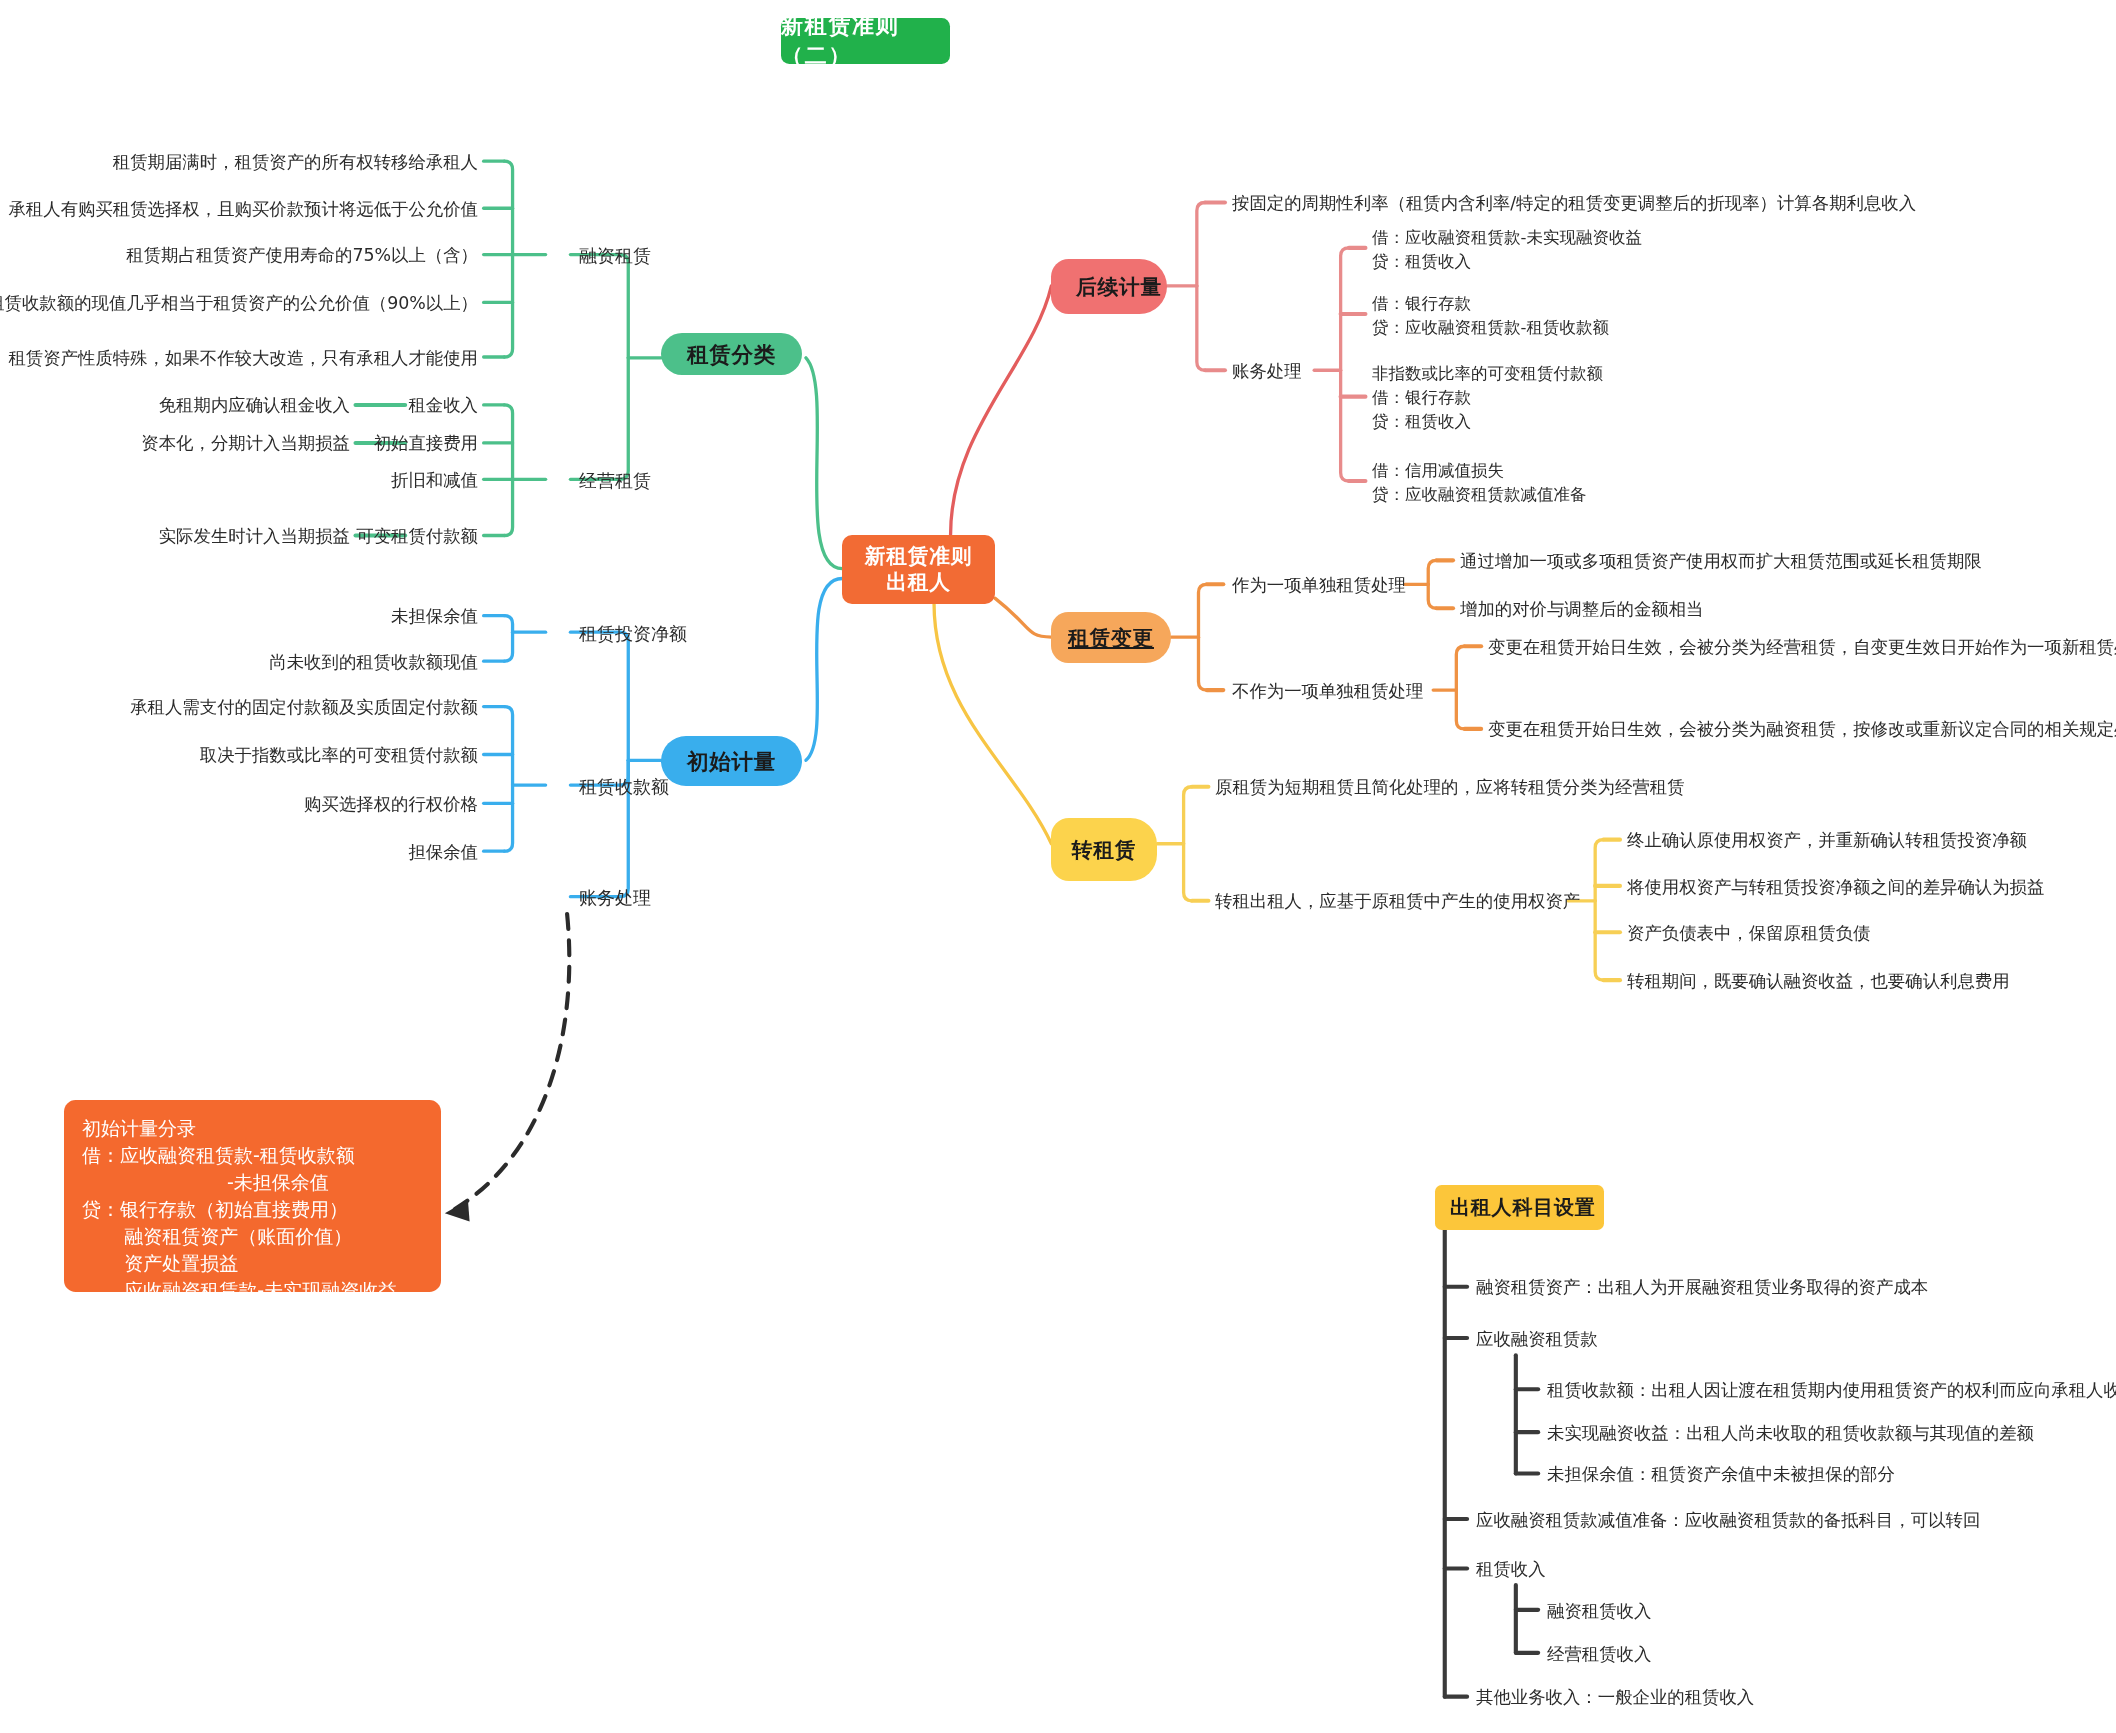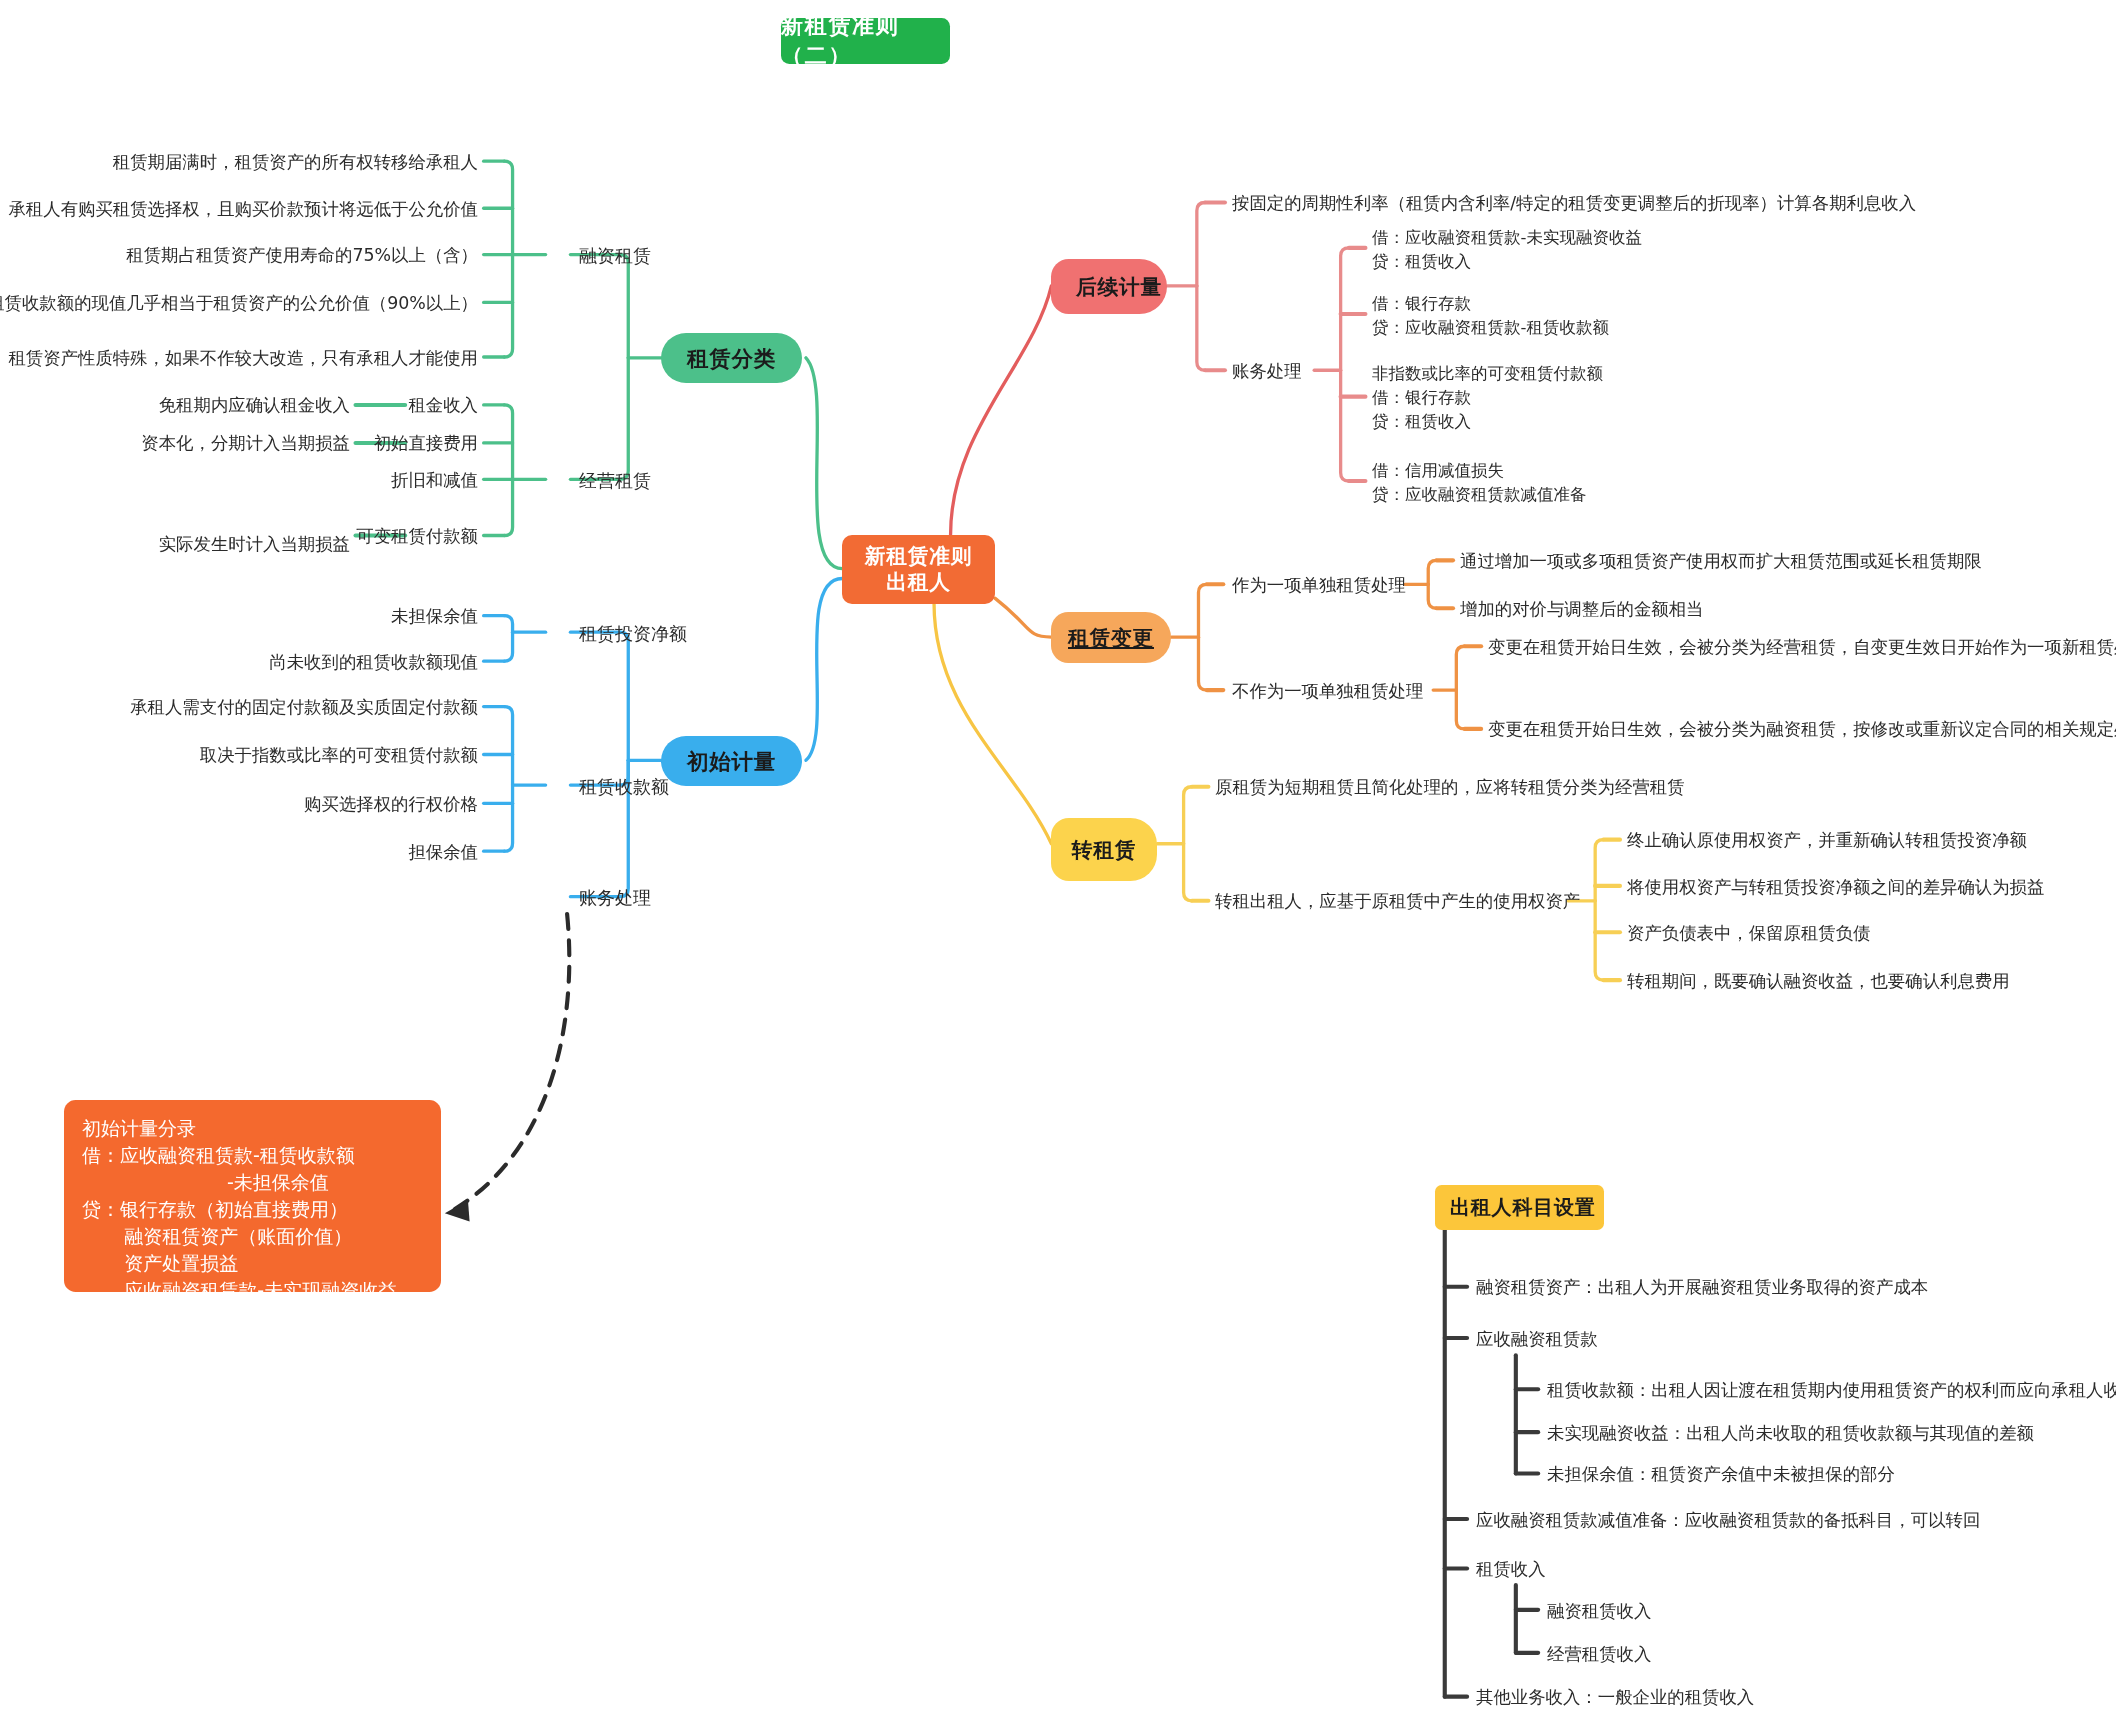--- a/index.html
+++ b/index.html
@@ -24,21 +24,21 @@
   .title-node{
     left:781px;top:18px;width:169px;height:46px;border-radius:8.3px;
     background:#21b14b;color:#fff;font-size:22px;font-weight:600;letter-spacing:1.7px;
   }
   .root-node{
     left:842px;top:535px;width:153px;height:69px;border-radius:10px;
     background:#f26b34;color:#fff;font-size:20.7px;font-weight:600;
     flex-direction:column;line-height:1.25;letter-spacing:0.8px;
   }
   .pill-green{
-    left:661px;top:333px;width:141px;height:50px;border-radius:25px;
+    left:661px;top:333px;width:141px;height:42px;border-radius:25px;
     background:#4cc08a;color:#1b1b1b;font-size:21.5px;
   }
   .pill-blue{
     left:661px;top:736px;width:141px;height:50px;border-radius:25px;
     background:#39aeed;color:#1b1b1b;font-size:21.5px;
   }
   .pill-red{
     left:1051px;top:259px;width:116px;height:55px;border-radius:18px 28px 28px 18px;
     background:#f07171;color:#1b1b1b;font-size:20.7px;padding-left:20px;
   }
@@ -228,21 +228,21 @@
   <div class="txt t21 r" style="left:478px;top:291px;">租赁收款额的现值几乎相当于租赁资产的公允价值（90%以上）</div>
   <div class="txt t21 r" style="left:478px;top:346px;">租赁资产性质特殊，如果不作较大改造，只有承租人才能使用</div>
 
   <div class="txt t21 r" style="left:478px;top:393px;">租金收入</div>
   <div class="txt t21 r" style="left:478px;top:431px;">初始直接费用</div>
   <div class="txt t21 r" style="left:478px;top:468px;">折旧和减值</div>
   <div class="txt t21 r" style="left:478px;top:524px;">可变租赁付款额</div>
 
   <div class="txt t21 r" style="left:350px;top:393px;">免租期内应确认租金收入</div>
   <div class="txt t21 r" style="left:350px;top:431px;">资本化，分期计入当期损益</div>
-  <div class="txt t21 r" style="left:350px;top:524px;margin-top:8px;">实际发生时计入当期损益</div>
+  <div class="txt t21 r" style="left:350px;top:524px;">实际发生时计入当期损益</div>
 
   <div class="txt t22" style="left:579px;top:621px;">租赁投资净额</div>
   <div class="txt t22" style="left:579px;top:774px;">租赁收款额</div>
   <div class="txt t22" style="left:579px;top:885px;">账务处理</div>
 
   <div class="txt t21 r" style="left:478px;top:604px;">未担保余值</div>
   <div class="txt t21 r" style="left:478px;top:650px;">尚未收到的租赁收款额现值</div>
 
   <div class="txt t21 r" style="left:478px;top:695px;">承租人需支付的固定付款额及实质固定付款额</div>
   <div class="txt t21 r" style="left:478px;top:743px;">取决于指数或比率的可变租赁付款额</div>

